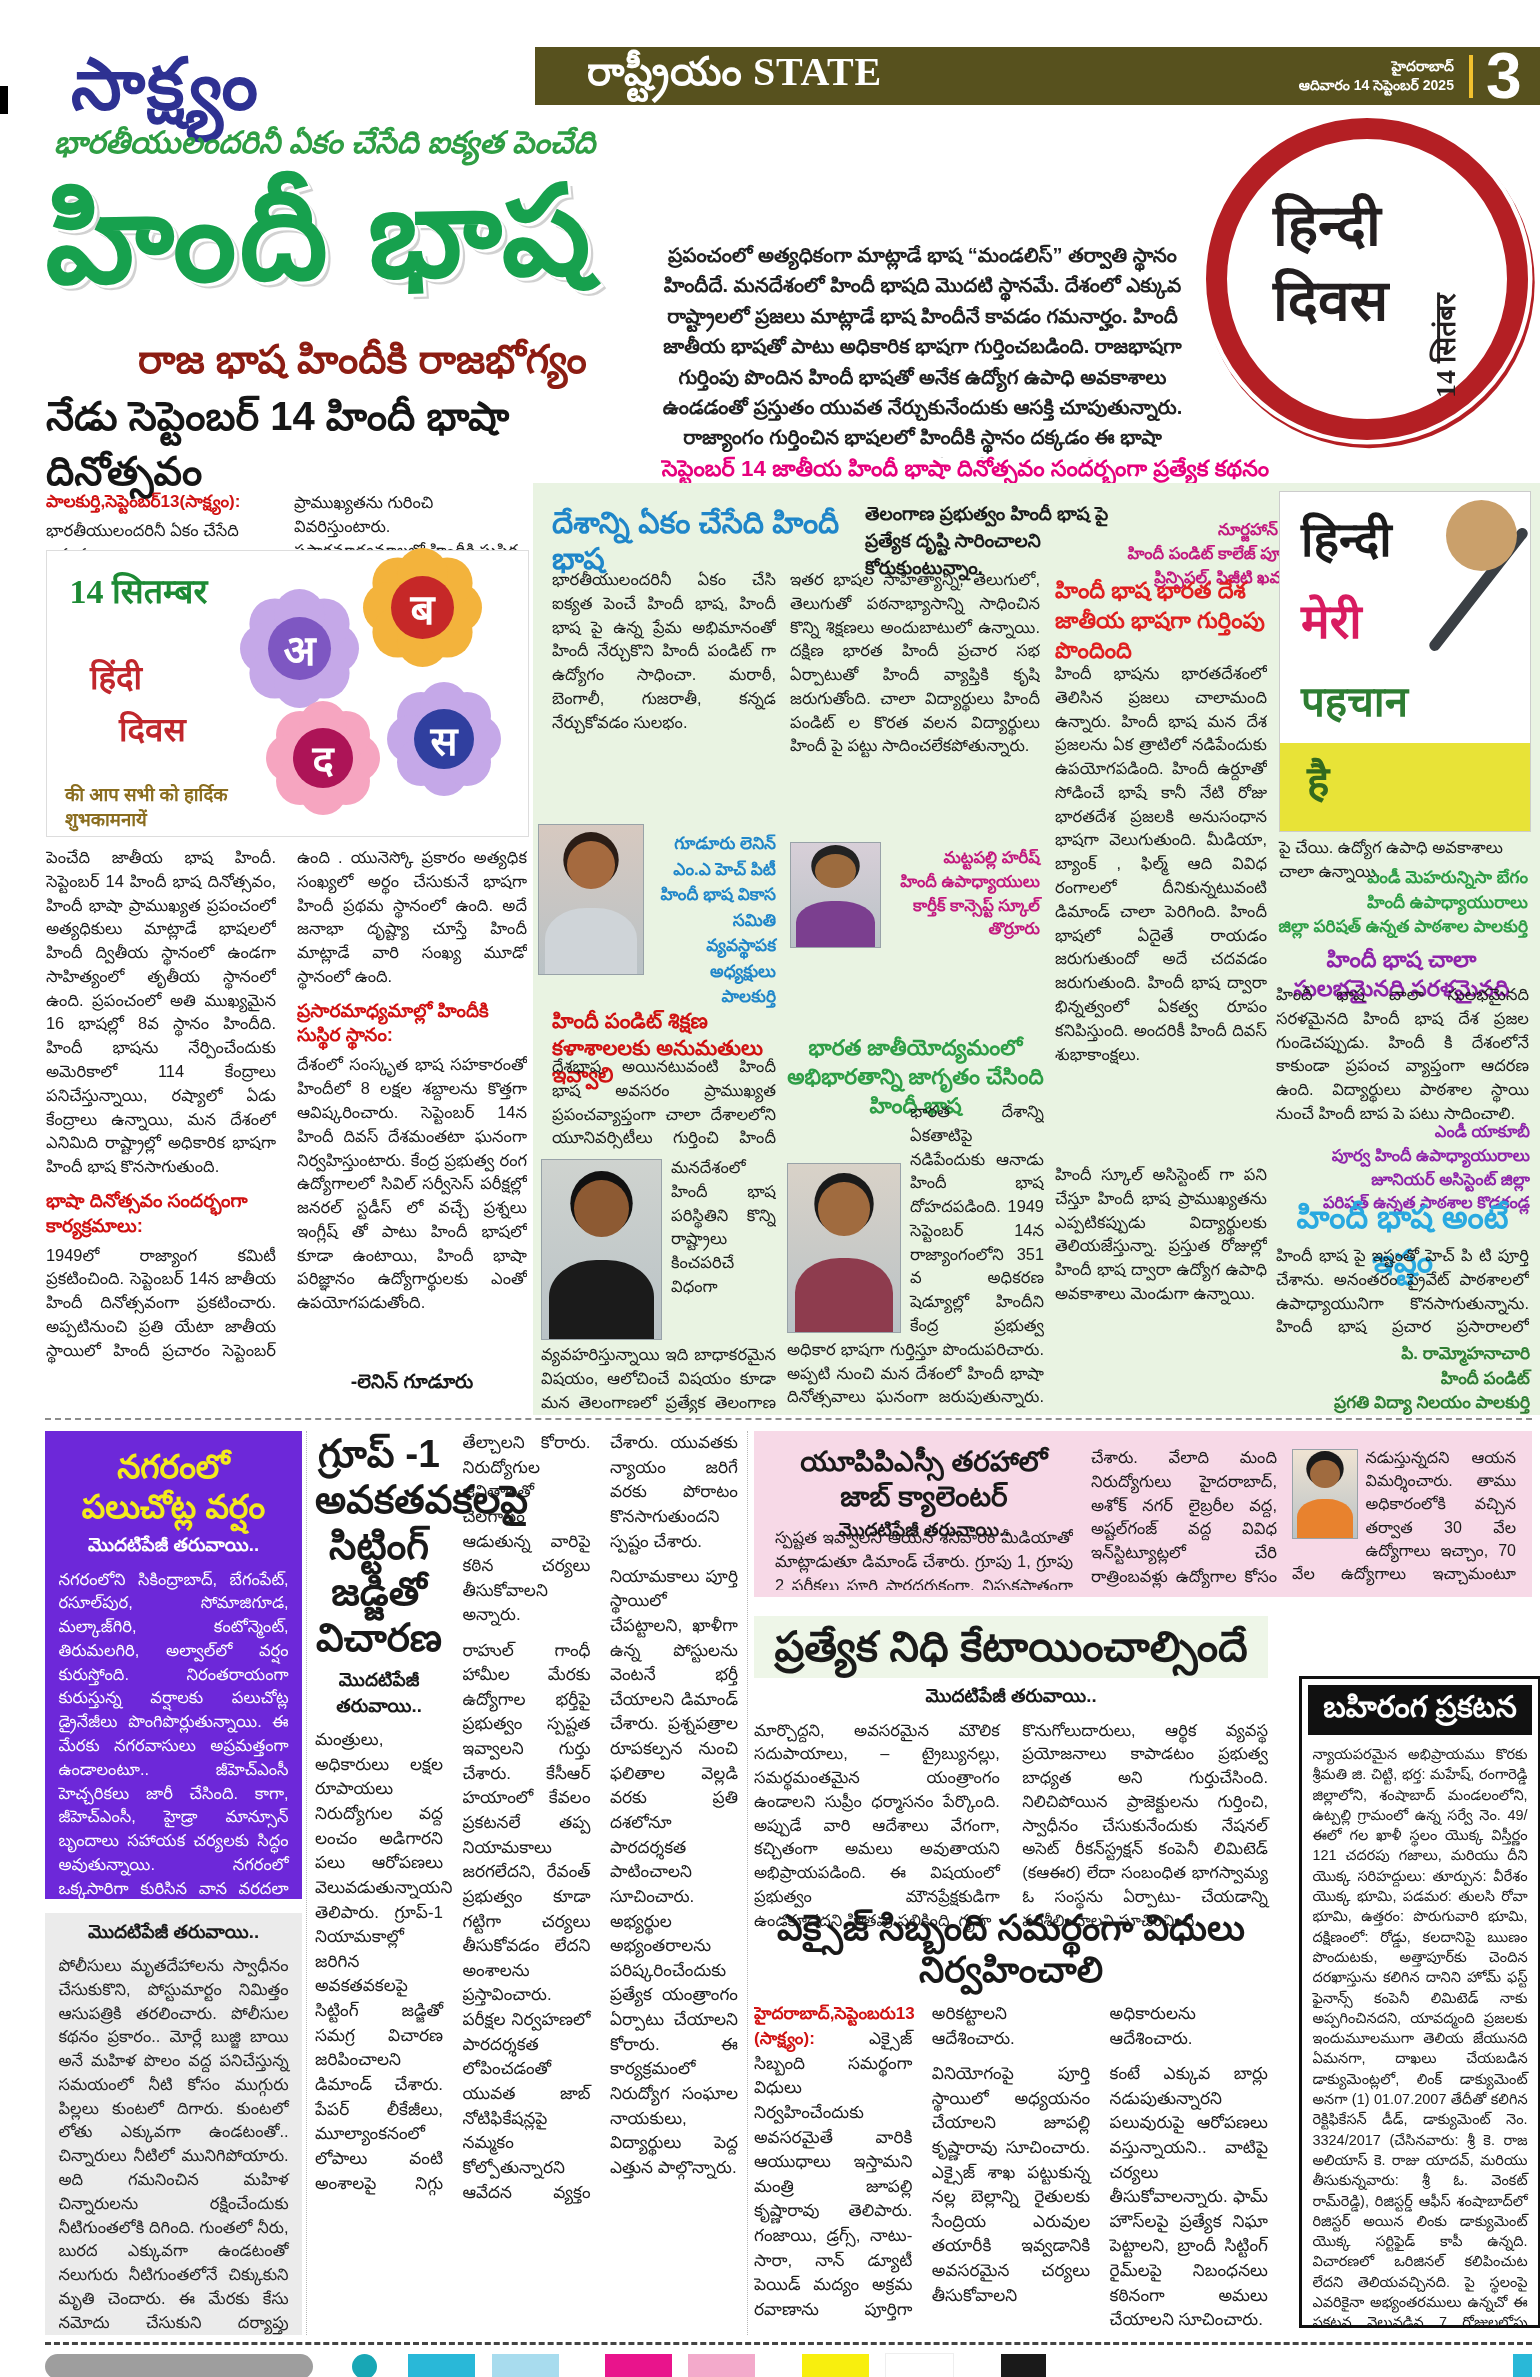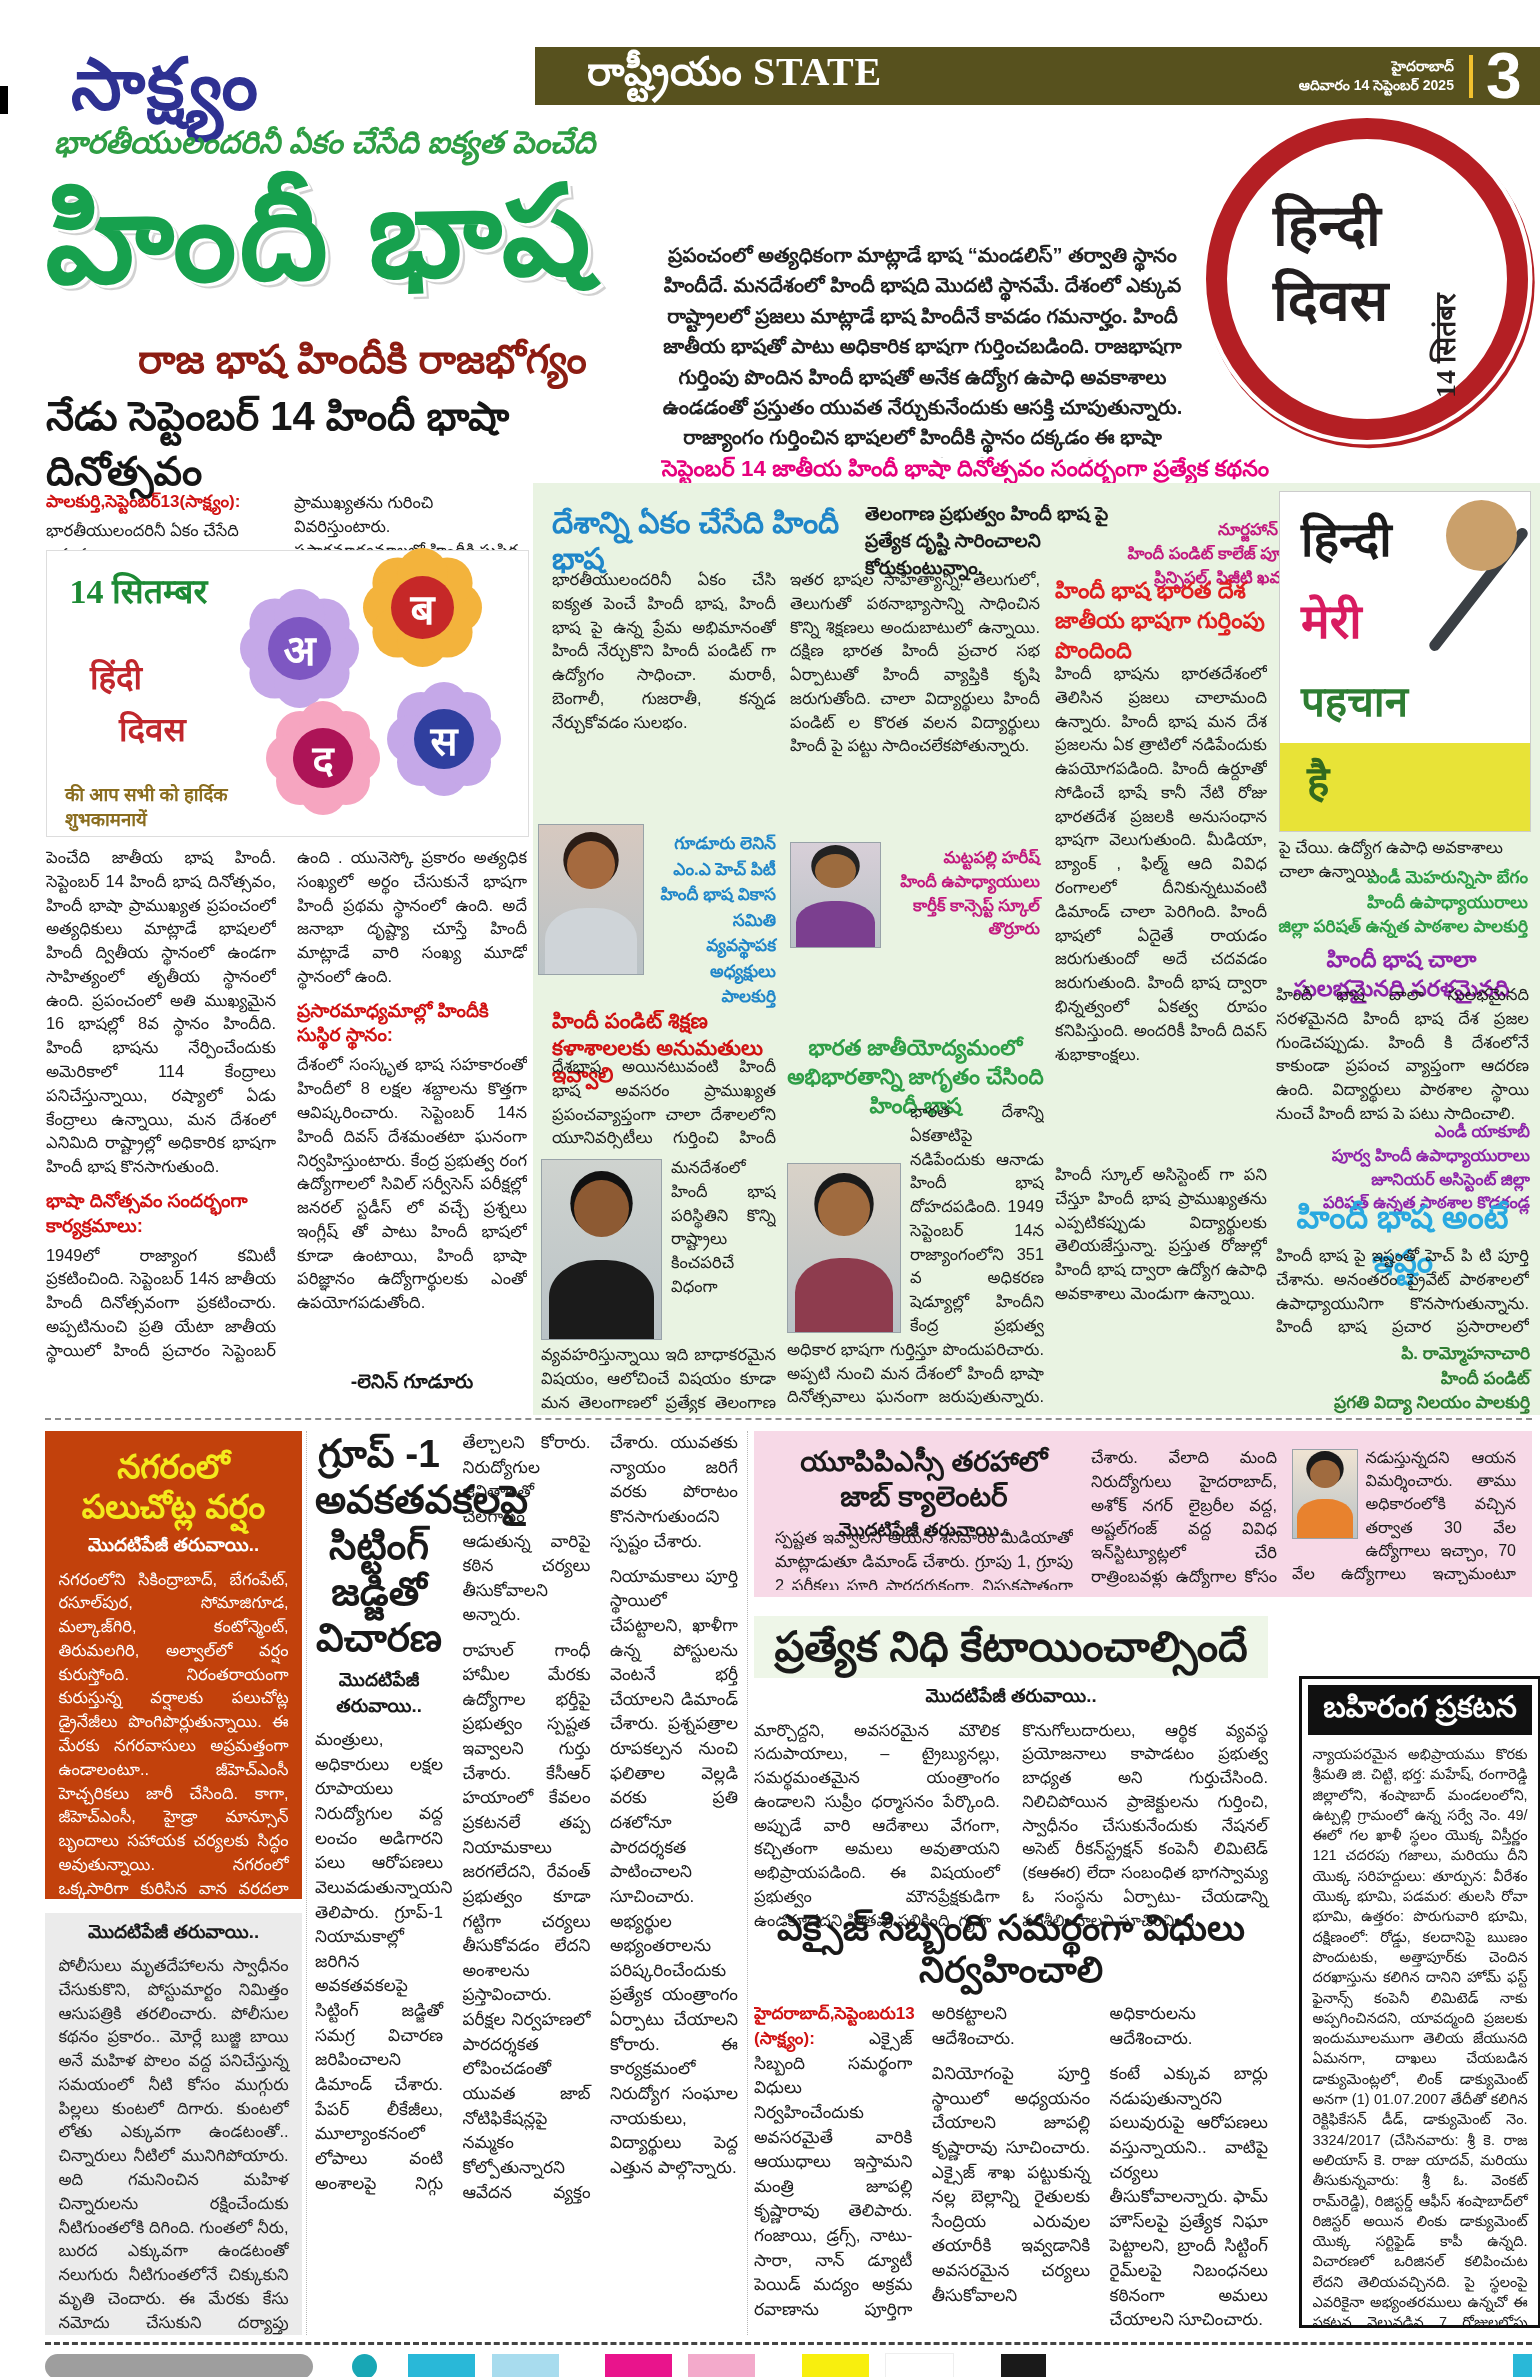--- a/index.html
+++ b/index.html
@@ -58,21 +58,21 @@
   .card{background:#fff;border:0.7px solid #ddd;}
   .fl{position:absolute;border-radius:50%;display:flex;align-items:center;justify-content:center;font-weight:bold;color:#fff;
       font-family:"Liberation Serif",serif;}
   
   .poster{background:#fff;border:0.7px solid #ccc;}
   .poster .yb{position:absolute;left:0;right:0;bottom:0;height:88px;background:#e8e337;}
   .poster .pen{position:absolute;width:11.2px;height:153px;background:#3a3f44;border-radius:6px;right:46px;top:21px;transform:rotate(38deg);}
   .poster .hand{position:absolute;width:71px;height:71px;border-radius:50%;background:#caa06b;right:13.4px;top:7.5px;}
   .pl{position:absolute;font-weight:bold;font-family:"Liberation Serif",serif;}
   
-  .tealbox{background:#c2410c;color:#fff;}
+  .tealbox{background:#6d28d9;color:#fff;}
   .tealbox .t{color:#f4ea1d;font-size:33px;font-weight:bold;line-height:1.2;text-align:center;}
   .graybox{background:#ebebeb;}
   .graybox .t{color:#111;font-size:31px;font-weight:bold;line-height:1.2;text-align:center;}
   .cont{font-size:18.6px;font-weight:bold;text-align:center;margin:7.5px 0;}
   .cols3{column-count:3;column-gap:19.4px;}
   .cols2g{display:grid;grid-template-columns:1fr 1fr;gap:22.4px;}
   .bigh{font-size:39px;font-weight:bold;line-height:1.18;text-align:center;}
   .pinkbox{background:#f7d9e7;}
   .noticebox{border:3px solid #111;background:#fff;}
   .noticebox .hd{background:#111;color:#fff;font-size:30px;font-weight:bold;text-align:center;padding:4.5px 0;margin:6px;}

